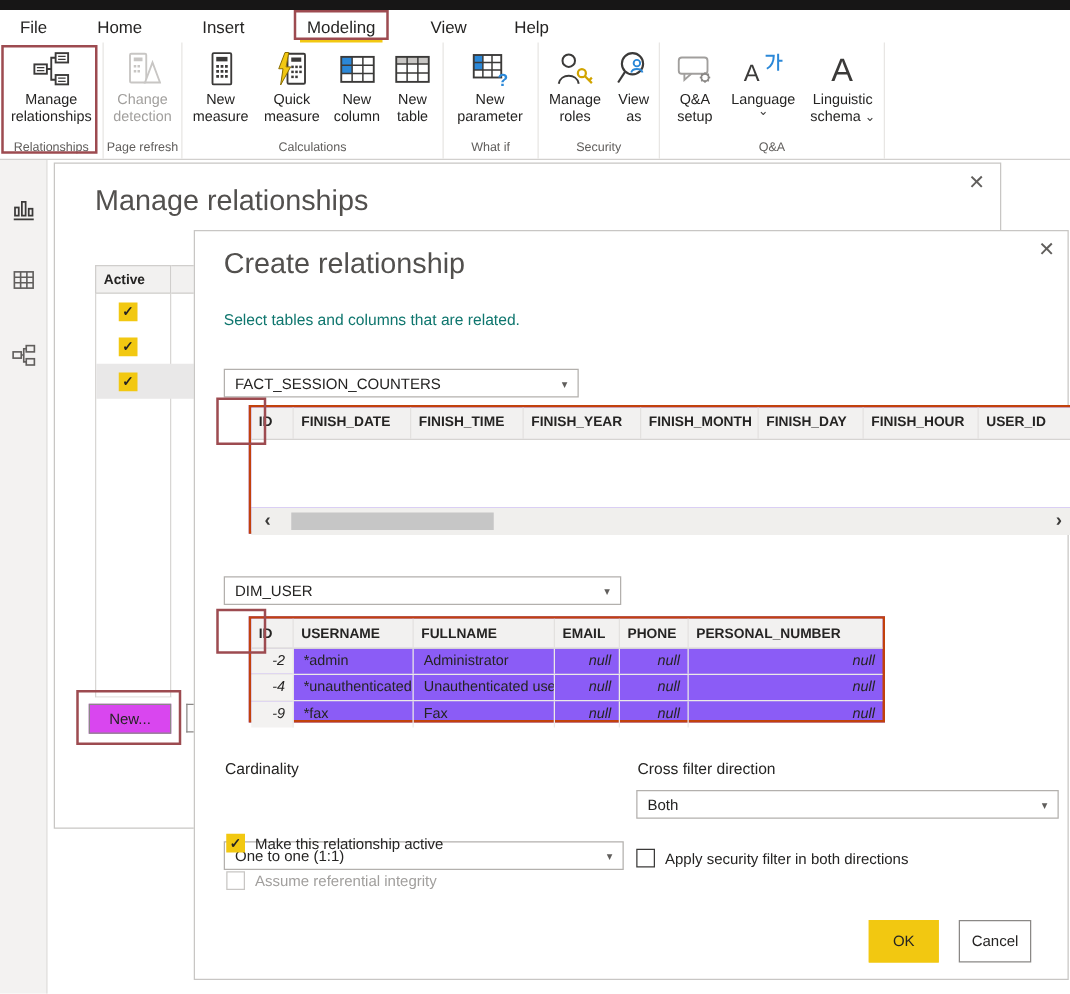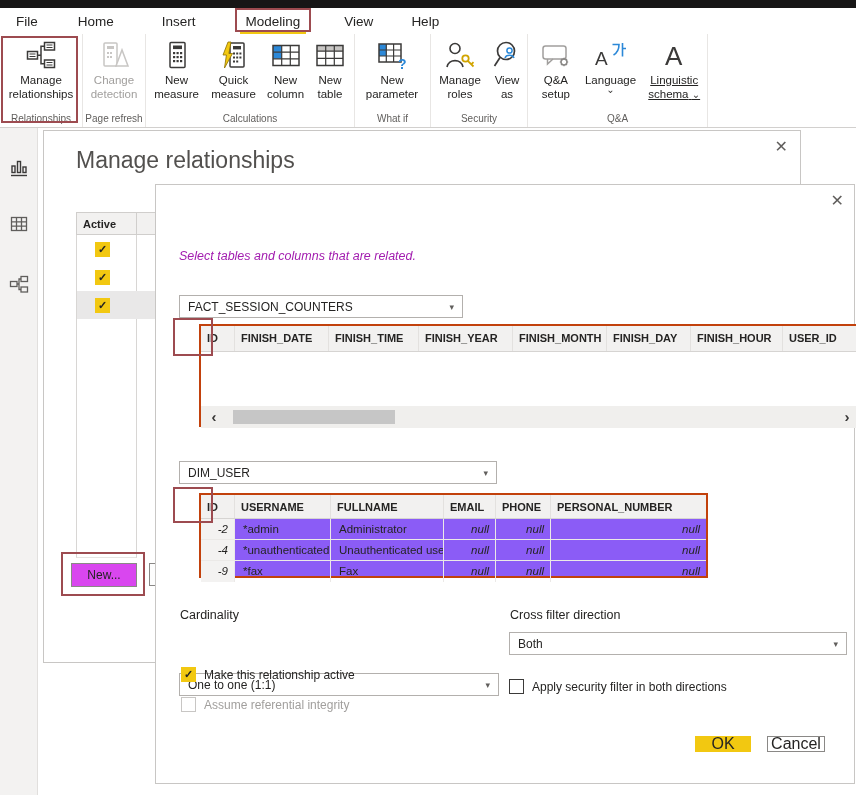--- a/index.html
+++ b/index.html
@@ -62,21 +62,21 @@
   .mrow{position:absolute;left:33px;width:80px;height:28px;display:flex;align-items:center;}
   .mrow .cbwrap{width:59px;display:flex;justify-content:center;}
   .mr1{top:104px;} .mr2{top:132px;} .mr3{top:160px;background:#e9e8e8;}
   .md-new{position:absolute;left:27px;top:432px;width:66px;height:24px;background:#d946ef;border:1px solid #8a8886;font-size:12px;color:#252423;display:flex;align-items:center;justify-content:center;cursor:pointer;}
   .md-sliver-btn{position:absolute;left:105px;top:432px;width:8px;height:23px;background:#fdfdfd;border:1px solid #8a8886;border-right:none;}
   .anno-newbtn{left:17px;top:421px;width:84px;height:44px;}
 
   
   .cd-close{right:10px;top:8px;}
   .cd-title{left:23px;top:12px;}
-  .cd-subtitle{position:absolute;left:23px;top:64px;font-size:12.5px;color:#a21caf;font-style:italic;}
+  .cd-subtitle{position:absolute;left:23px;top:64px;font-size:12.5px;color:#0f766e;}
   .dropdown{position:absolute;height:23px;border:1px solid #b3b0ad;background:#fff;display:flex;align-items:center;padding:0 8px;font-size:12px;cursor:pointer;}
   .dropdown .dd-arrow{margin-left:auto;font-size:9px;color:#605e5c;}
   .cd-sel1{left:23px;top:110px;width:284px;}
   .cd-sel2{left:23px;top:276px;width:318px;}
   .cd-card-dd{left:23px;top:447px;width:320px;margin-top:41px;}
   .cd-cf-dd{left:353px;top:447px;width:338px;}
 
   .ptable{position:absolute;border:2px solid #c2410c;background:#8b5cf6;margin-left:20px;}
   .cd-t1{left:23px;top:139px;width:663px;height:103px;}
   .cd-t2{left:23px;top:308px;width:509px;height:85px;}
@@ -107,21 +107,21 @@
 
   .cbrow{position:absolute;display:flex;align-items:center;font-size:12px;color:#252423;}
   .cbx{width:15px;height:15px;display:flex;align-items:center;justify-content:center;margin-right:8px;flex:none;}
   .cbx.checked{background:var(--accent);font-size:11px;font-weight:bold;color:#252423;}
   .cbx.unchecked{background:#fff;border:1px solid #3b3a39;}
   .cbx.discb{background:#fff;border:1px solid #c8c6c4;}
   .cb-active{left:25px;top:482px;}
   .cb-security{left:353px;top:494px;text-align:center;}
   .cb-ref{left:25px;top:512px;color:#a19f9d;}
 
-  .btn{position:absolute;height:16px;font-size:16px;display:flex;align-items:center;justify-content:center;cursor:pointer;}
+  .btn{position:absolute;height:34px;font-size:12px;display:flex;align-items:center;justify-content:center;cursor:pointer;}
   .cd-ok{left:539px;top:551px;width:56px;background:var(--accent);color:#252423;border:1px solid var(--accent);}
   .cd-cancel{left:611px;top:551px;width:58px;background:#fff;border:1px solid #8a8886;}
 
   svg{display:block;}
 </style>
 </head>
 <body>
 
 <div class="abs titlebar"></div>
 
@@ -304,21 +304,21 @@
       </span>
       <span class="rlabel">Language</span>
       <span class="chev">⌄</span>
     </div>
     <div class="rbtn" style="width:66px;">
       <span class="ric">
         <svg width="24" height="30" viewBox="0 0 24 30" fill="none">
           <text x="3" y="25" font-size="26" fill="#3b3a39" font-family="Liberation Sans, sans-serif">A</text>
         </svg>
       </span>
-      <span class="rlabel" style="width:64px;text-decoration:underline;"><span>Linguistic schema</span> <span class="chev">⌄</span></span>
+      <span class="rlabel" style="width:64px;"><span>Linguistic schema</span> <span class="chev">⌄</span></span>
     </div>
     <span class="rgroup-label">Q&amp;A</span>
   </div>
 
   <div class="rgroup" style="flex:1;border-right:none;"></div>
 </div>
 
 <div class="abs sidebar">
   <span class="side-ic si-1">
     <svg width="20" height="20" viewBox="0 0 20 20" fill="none" stroke="#3b3a39" stroke-width="1.4">
@@ -374,20 +374,21 @@
       </span>
     </div>
 
   <div class="md-new">New...</div>
   <div class="md-sliver-btn"></div>
   <span class="anno anno-newbtn"></span>
 </div>
 
 <div class="abs dialog create-dialog">
   <span class="dlg-close cd-close">✕</span>
+  <div class="dlg-title cd-title">Create relationship</div>
   <div class="cd-subtitle">Select tables and columns that are related.</div>
 
   <div class="dropdown cd-sel1">
     <span>FACT_SESSION_COUNTERS</span>
     <span class="dd-arrow">▾</span>
   </div>
 
   <div class="ptable cd-t1 t1">
     <div class="thead">
       <div class="th c0">ID</div>

